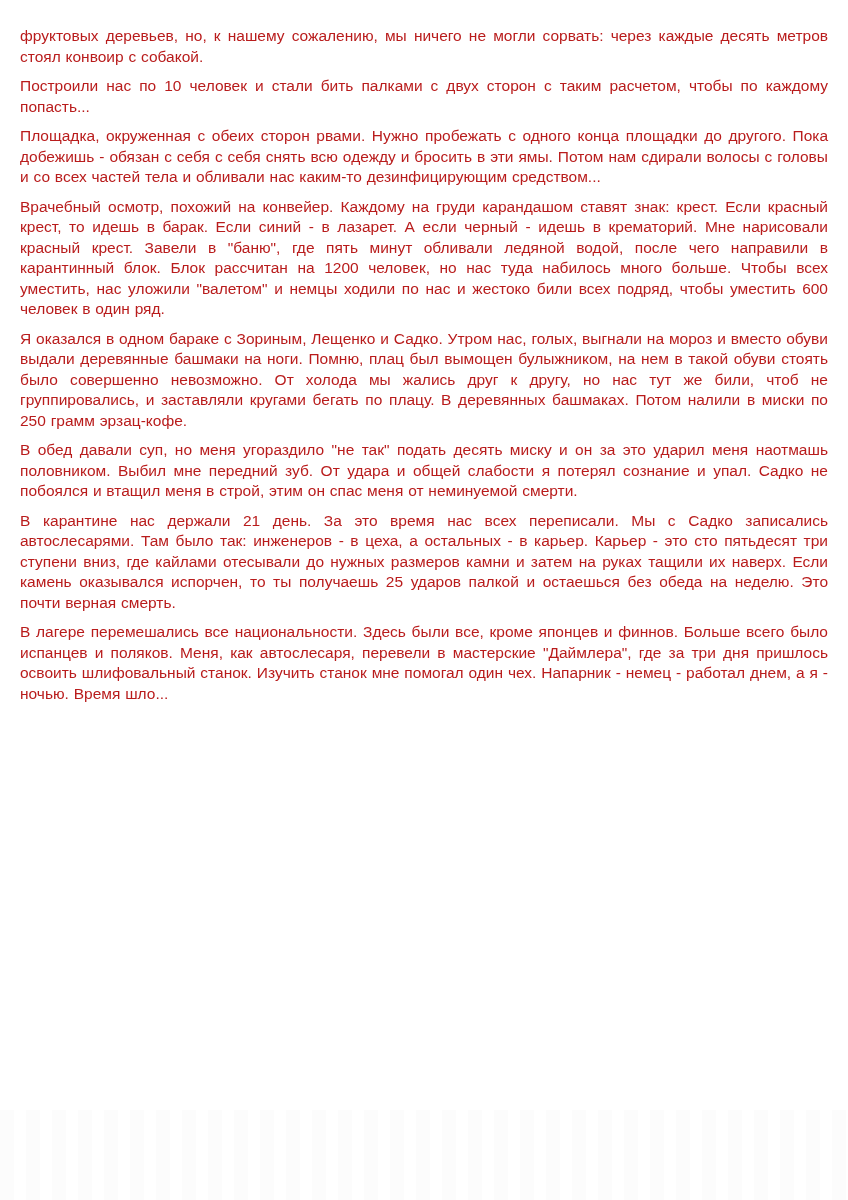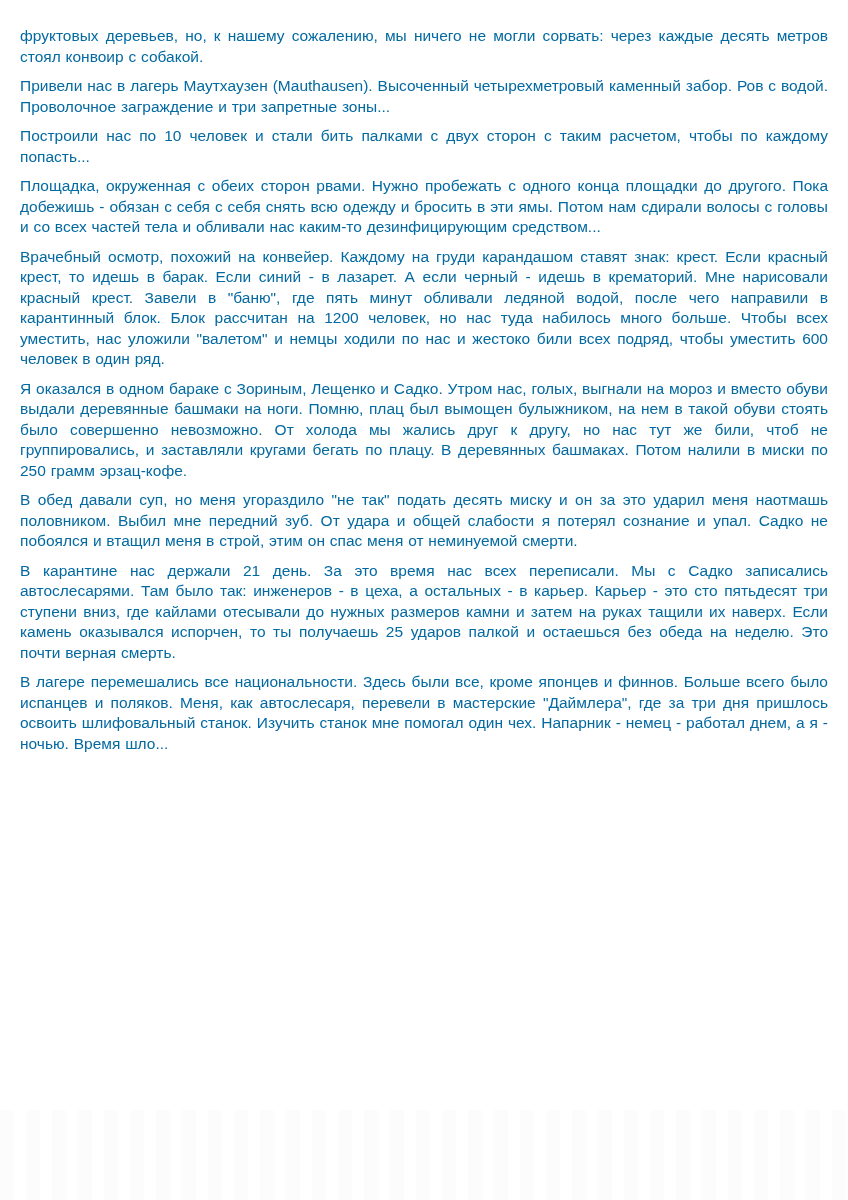--- a/index.html
+++ b/index.html
@@ -14,21 +14,21 @@
     margin: 0 auto;
     background: #ffffff;
     box-sizing: border-box;
     padding: 26px 20px 0 20px;
     overflow: hidden;
   }
   .doc-text {
     font-family: "Liberation Sans", "DejaVu Sans", sans-serif;
     font-size: 15.5px;
     line-height: 20.5px;
-    color: #0369a1;
+    color: #b91c1c;
     text-align: justify;
     -webkit-font-smoothing: antialiased;
   }
   .doc-text p {
     margin: 0 0 9px 0;
     word-spacing: 0.5px;
   }
   
   .scan-bleed {
     position: absolute;
@@ -42,21 +42,20 @@
         rgba(0,0,0,0.0) 14px 26px);
     pointer-events: none;
   }
 </style>
 </head>
 <body>
 
 <div class="page">
   <div class="doc-text">
     <p>фруктовых деревьев, но, к нашему сожалению, мы ничего не могли сорвать: через каждые десять метров стоял конвоир с собакой.</p>
-    <p>Привели нас в лагерь Маутхаузен (Mauthausen). Высоченный четырехметровый каменный забор. Ров с водой. Проволочное заграждение и три запретные зоны...</p>
     <p>Построили нас по 10 человек и стали бить палками с двух сторон с таким расчетом, чтобы по каждому попасть...</p>
     <p>Площадка, окруженная с обеих сторон рвами. Нужно пробежать с одного конца площадки до другого. Пока добежишь - обязан с себя с себя снять всю одежду и бросить в эти ямы. Потом нам сдирали волосы с головы и со всех частей тела и обливали нас каким-то дезинфицирующим средством...</p>
     <p>Врачебный осмотр, похожий на конвейер. Каждому на груди карандашом ставят знак: крест. Если красный крест, то идешь в барак. Если синий - в лазарет. А если черный - идешь в крематорий. Мне нарисовали красный крест. Завели в "баню", где пять минут обливали ледяной водой, после чего направили в карантинный блок. Блок рассчитан на 1200 человек, но нас туда набилось много больше. Чтобы всех уместить, нас уложили "валетом" и немцы ходили по нас и жестоко били всех подряд, чтобы уместить 600 человек в один ряд.</p>
     <p>Я оказался в одном бараке с Зориным, Лещенко и Садко. Утром нас, голых, выгнали на мороз и вместо обуви выдали деревянные башмаки на ноги. Помню, плац был вымощен булыжником, на нем в такой обуви стоять было совершенно невозможно. От холода мы жались друг к другу, но нас тут же били, чтоб не группировались, и заставляли кругами бегать по плацу. В деревянных башмаках. Потом налили в миски по 250 грамм эрзац-кофе.</p>
     <p>В обед давали суп, но меня угораздило "не так" подать десять миску и он за это ударил меня наотмашь половником. Выбил мне передний зуб. От удара и общей слабости я потерял сознание и упал. Садко не побоялся и втащил меня в строй, этим он спас меня от неминуемой смерти.</p>
     <p>В карантине нас держали 21 день. За это время нас всех переписали. Мы с Садко записались автослесарями. Там было так: инженеров - в цеха, а остальных - в карьер. Карьер - это сто пятьдесят три ступени вниз, где кайлами отесывали до нужных размеров камни и затем на руках тащили их наверх. Если камень оказывался испорчен, то ты получаешь 25 ударов палкой и остаешься без обеда на неделю. Это почти верная смерть.</p>
     <p>В лагере перемешались все национальности. Здесь были все, кроме японцев и финнов. Больше всего было испанцев и поляков. Меня, как автослесаря, перевели в мастерские "Даймлера", где за три дня пришлось освоить шлифовальный станок. Изучить станок мне помогал один чех. Напарник - немец - работал днем, а я - ночью. Время шло...</p>
   </div>
   <div class="scan-bleed"></div>
 </div>

